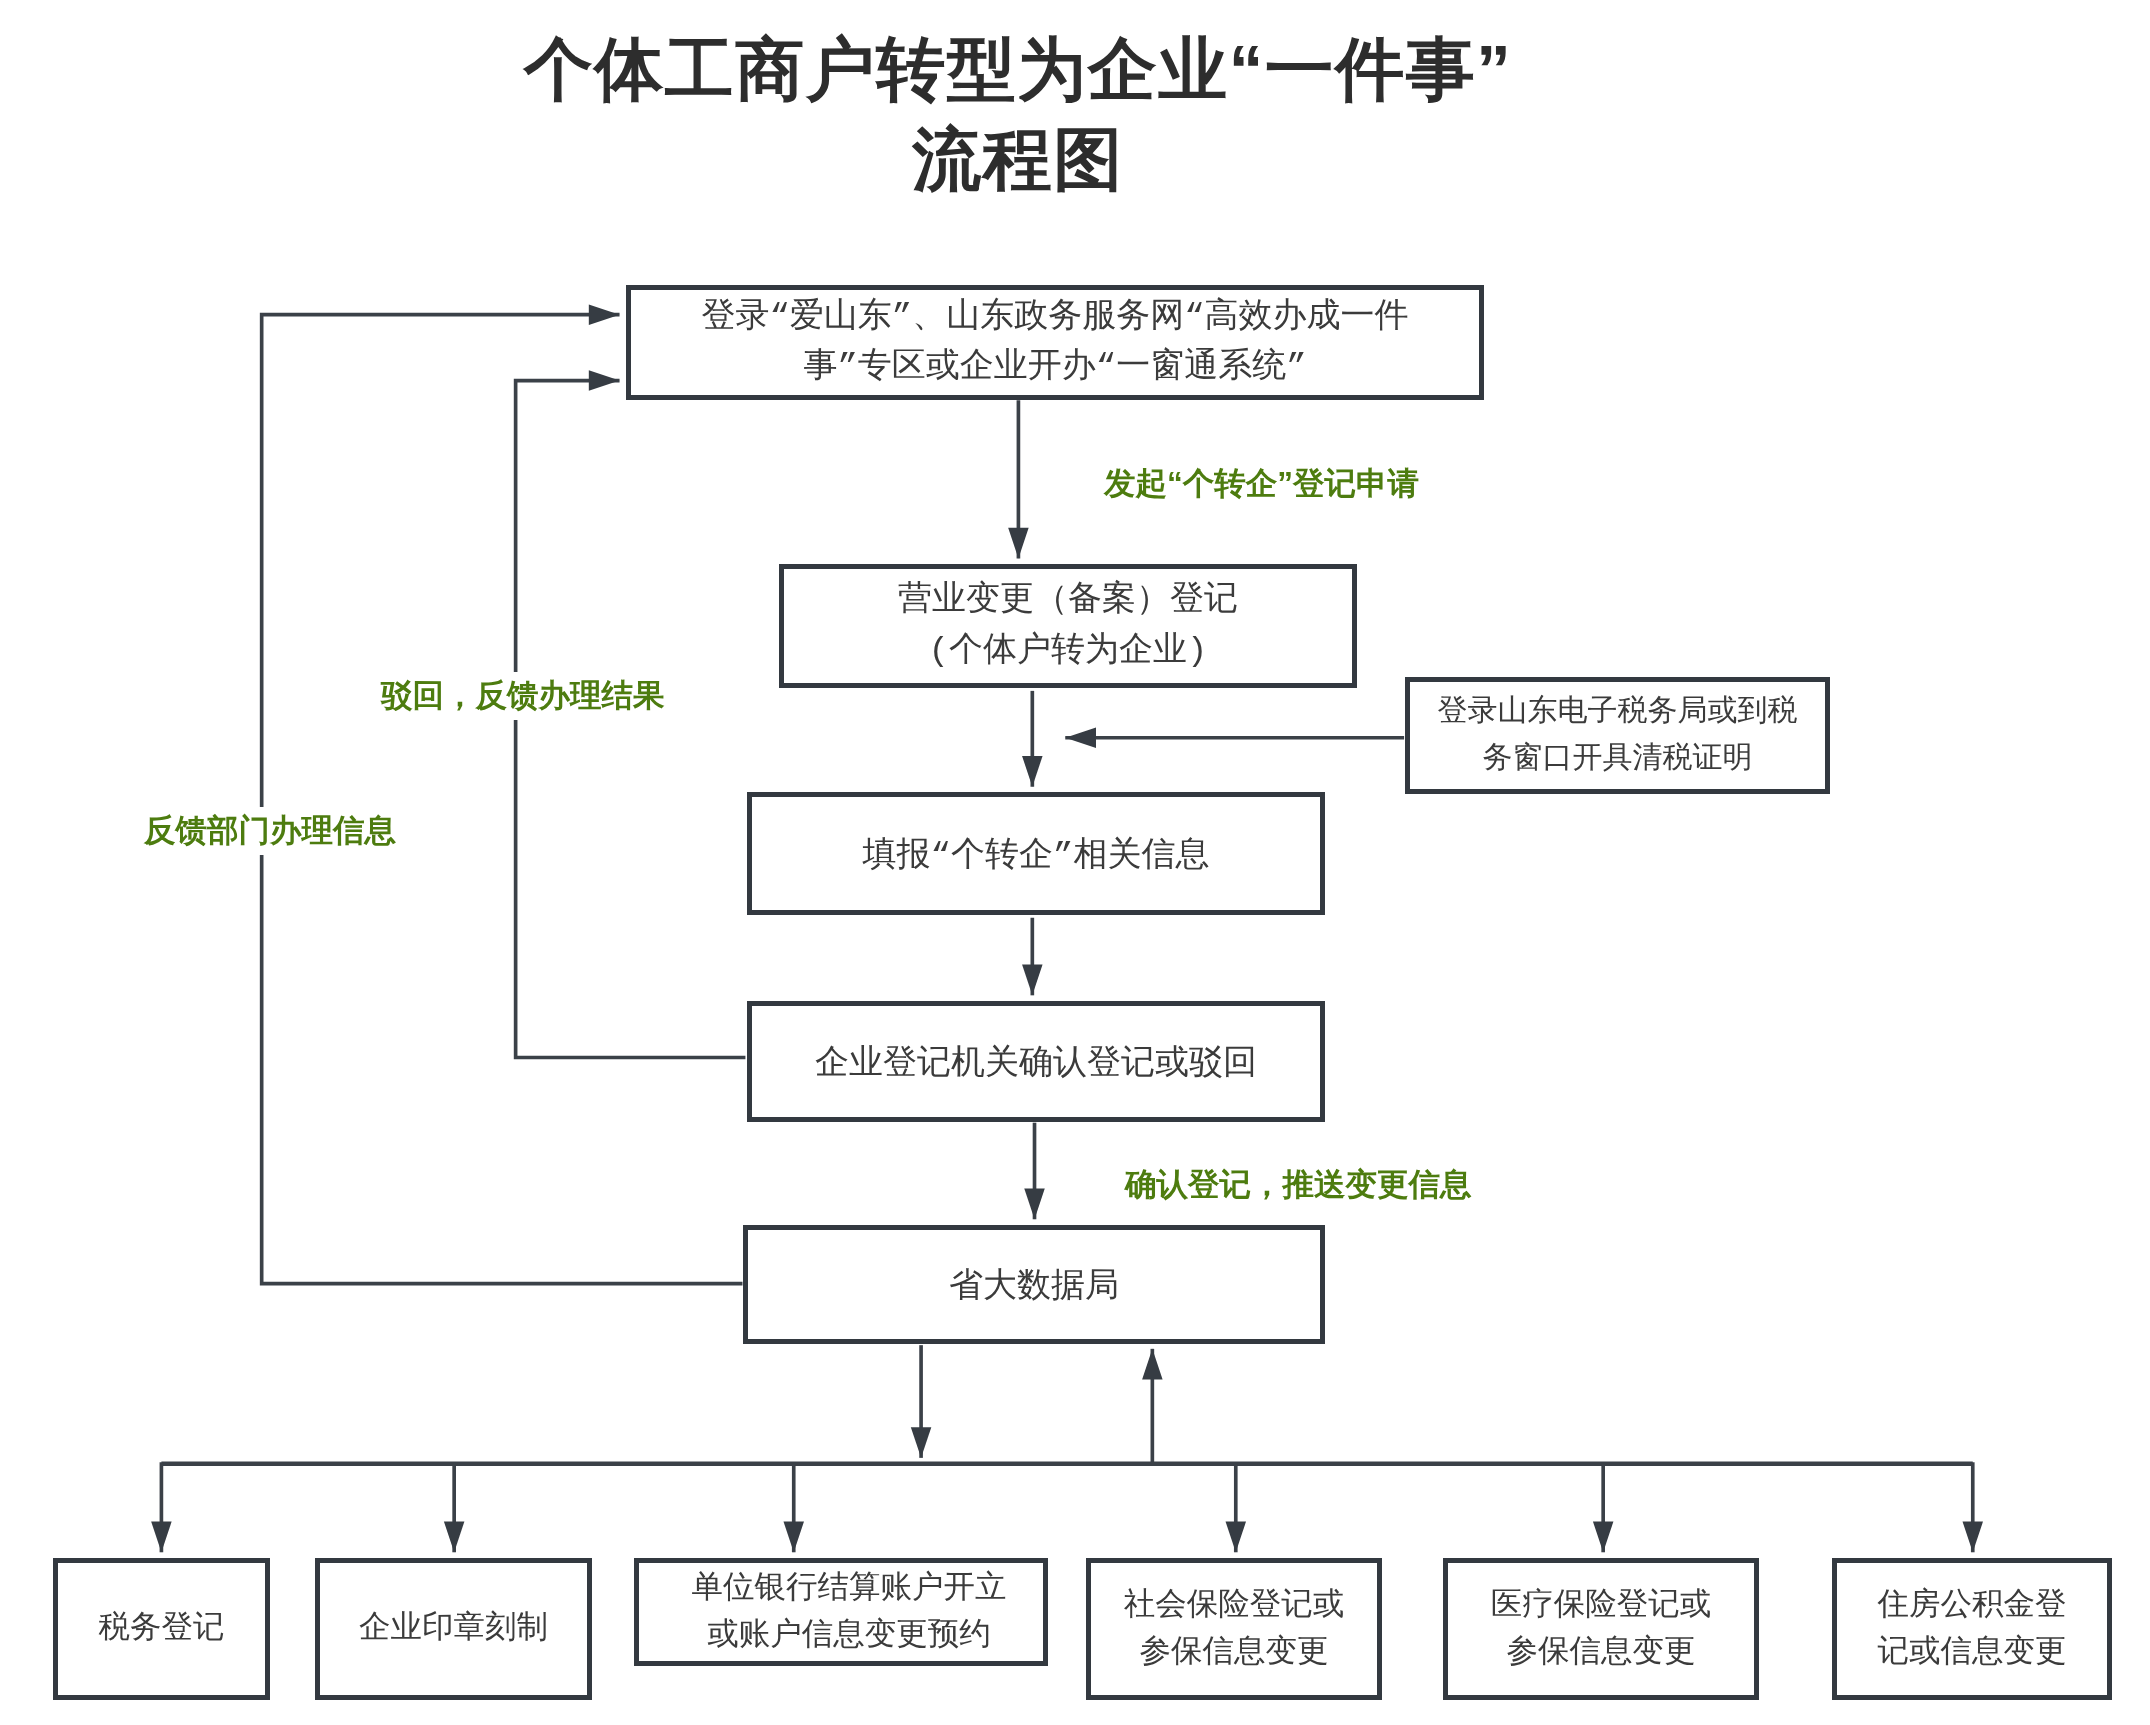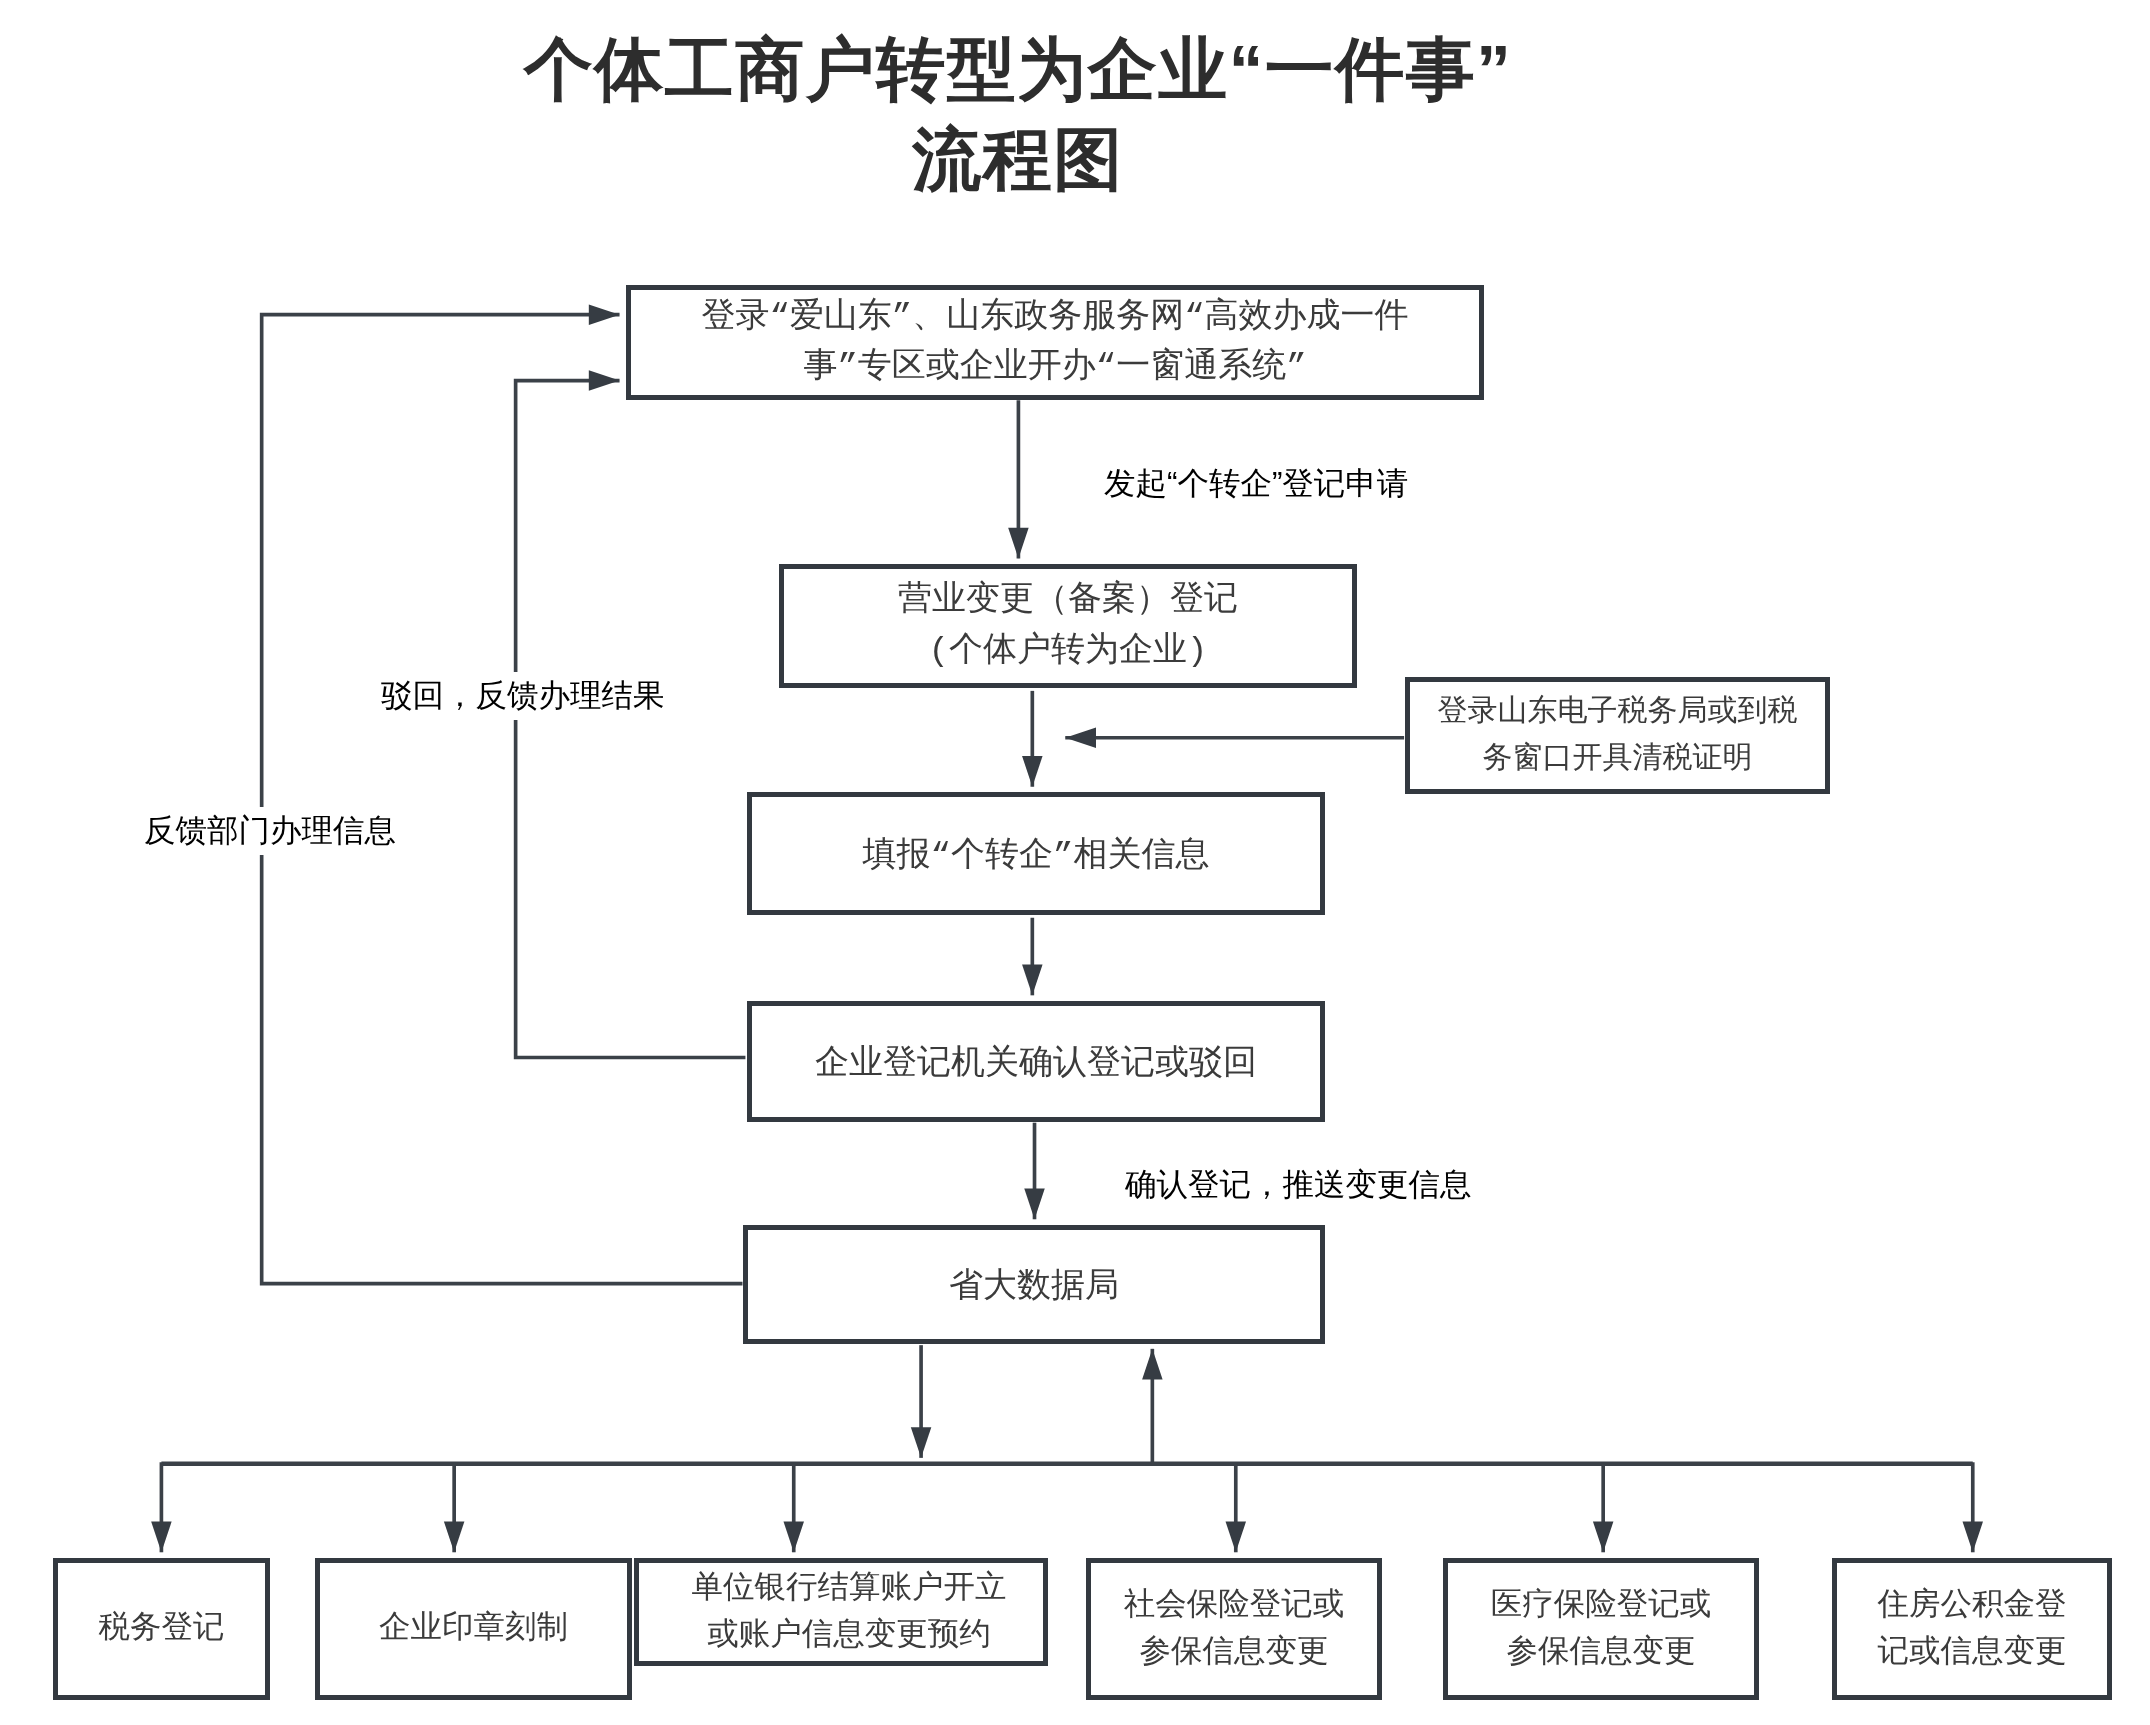--- a/index.html
+++ b/index.html
@@ -60,34 +60,35 @@
     color: #3b3b3b;
   }
 
   #node-login            { left: 626px;  top: 285px;  width: 858px; height: 115px; font-size: 34px; line-height: 1.45; }
   #node-biz-change       { left: 747px; top: 564px;  width: 578px;  height: 124px; font-size: 34px; line-height: 1.5; margin-left: 32px; }
   #node-tax-clearance    { left: 1405px; top: 677px;  width: 425px;  height: 117px; font-size: 30px; line-height: 1.55; }
   #node-fill-info        { left: 747px; top: 792px; width: 578px;  height: 123px; font-size: 34px; }
   #node-registry-confirm { left: 747px; top: 1001px; width: 578px;  height: 121px; font-size: 34px; }
   #node-big-data         { left: 743px; top: 1225px; width: 582px;  height: 119px; font-size: 34px; }
   #node-tax-registration { left: 53px;   top: 1558px; width: 217px;  height: 142px; font-size: 31.5px; line-height: 1.5; }
-  #node-seal-making      { left: 315px;  top: 1558px; width: 317px;  height: 142px; font-size: 31.5px; line-height: 1.5; }
+  #node-seal-making      { left: 315px;  top: 1558px; width: 277px;  height: 142px; font-size: 31.5px; line-height: 1.5; }
   #node-bank-account     { left: 634px;  top: 1558px; width: 414px;  height: 108px; font-size: 31.5px; line-height: 1.5; padding-left: 16px; }
   #node-social-insurance { left: 1086px; top: 1558px; width: 296px;  height: 142px; font-size: 31.5px; line-height: 1.5; }
   #node-medical-insurance{ left: 1443px; top: 1558px; width: 316px;  height: 142px; font-size: 31.5px; line-height: 1.5; }
   #node-housing-fund     { left: 1832px; top: 1558px; width: 280px;  height: 142px; font-size: 31.5px; line-height: 1.5; }
 
   .edge-label {
     position: absolute;
     z-index: 3;
     font-size: 31.5px;
-    color: #000000;
+    color: #4d7c0f;
     white-space: nowrap;
     background: #ffffff;
     padding: 2.9px 5.9px;
+    font-weight: bold;
   }
   #label-initiate      { left: 1098px; top: 460px;  background: transparent; }
   #label-confirm-push  { left: 1119px; top: 1161px; background: transparent; }
   #label-reject        { left: 375px;  top: 672px;  }
   #label-dept-feedback { left: 138px;  top: 807px; }
 </style>
 </head>
 <body>
 
 <div class="canvas">

